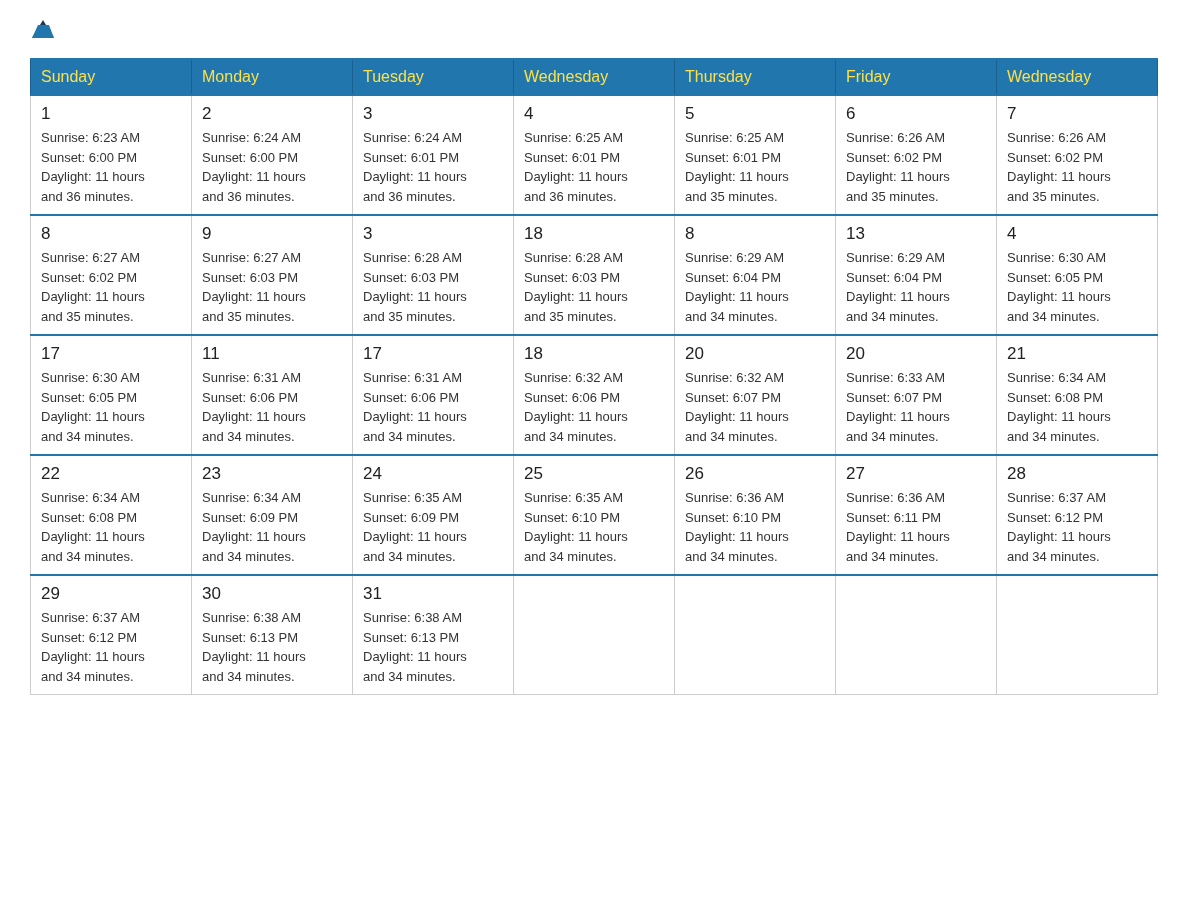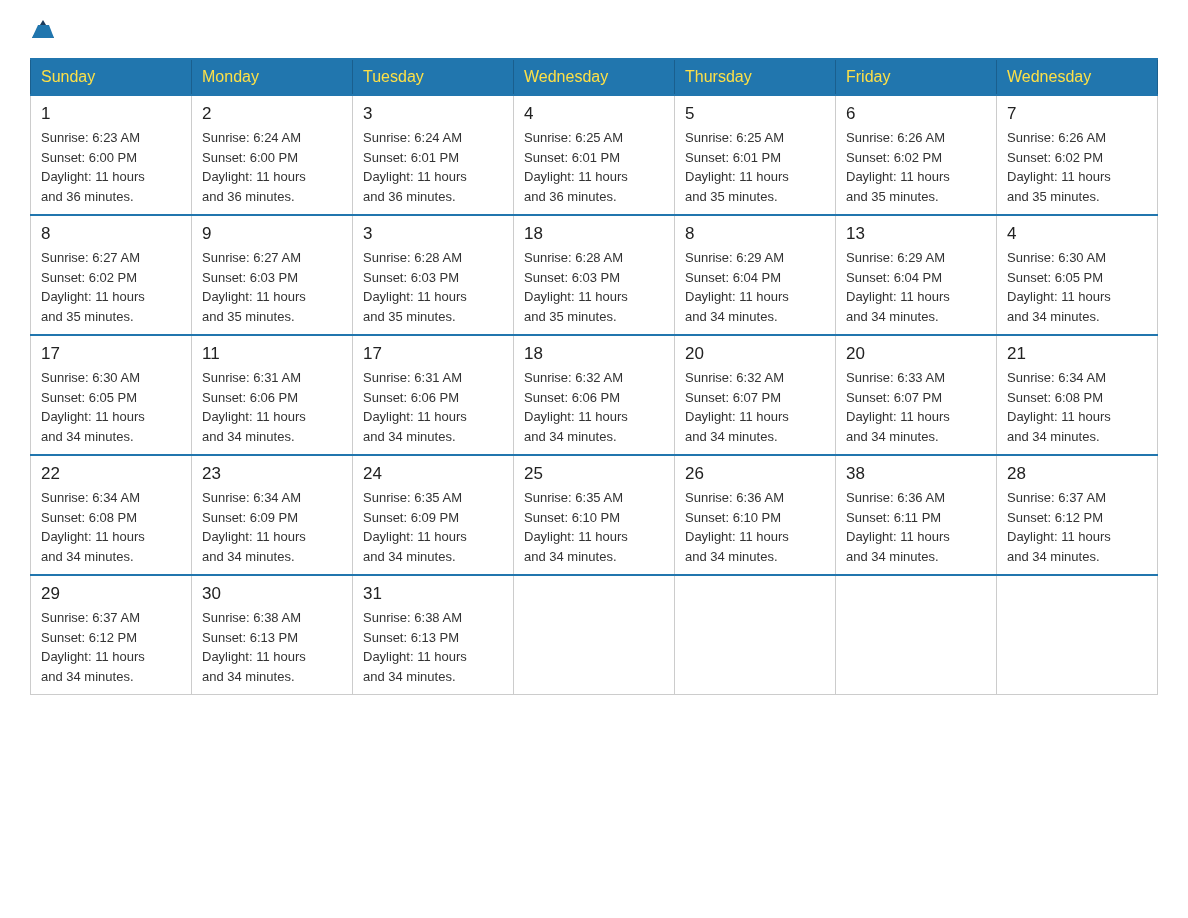--- a/index.html
+++ b/index.html
@@ -238,21 +238,21 @@
         </td>
         <td>
           <span class="day-number">25</span>
 <div class="day-info">Sunrise: 6:35 AM<br>Sunset: 6:10 PM<br>Daylight: 11 hours<br>and 34 minutes.</div>
         </td>
         <td>
           <span class="day-number">26</span>
 <div class="day-info">Sunrise: 6:36 AM<br>Sunset: 6:10 PM<br>Daylight: 11 hours<br>and 34 minutes.</div>
         </td>
         <td>
-          <span class="day-number">38</span>
+          <span class="day-number">27</span>
 <div class="day-info">Sunrise: 6:36 AM<br>Sunset: 6:11 PM<br>Daylight: 11 hours<br>and 34 minutes.</div>
         </td>
         <td>
           <span class="day-number">28</span>
 <div class="day-info">Sunrise: 6:37 AM<br>Sunset: 6:12 PM<br>Daylight: 11 hours<br>and 34 minutes.</div>
         </td>
       </tr>
       <tr>
         <td>
           <span class="day-number">29</span>

